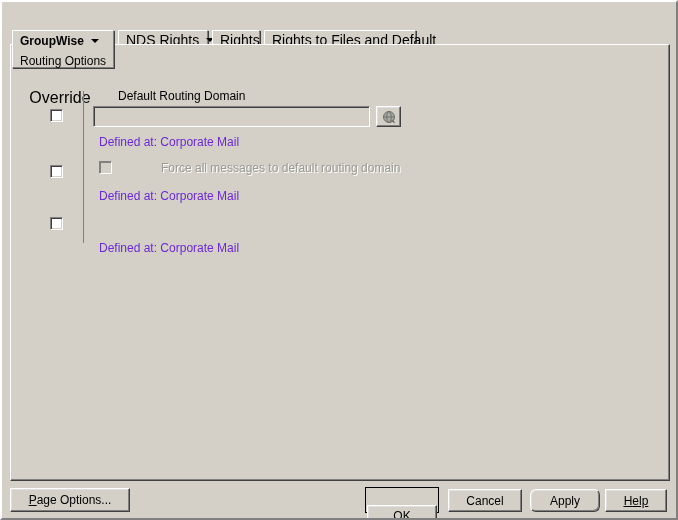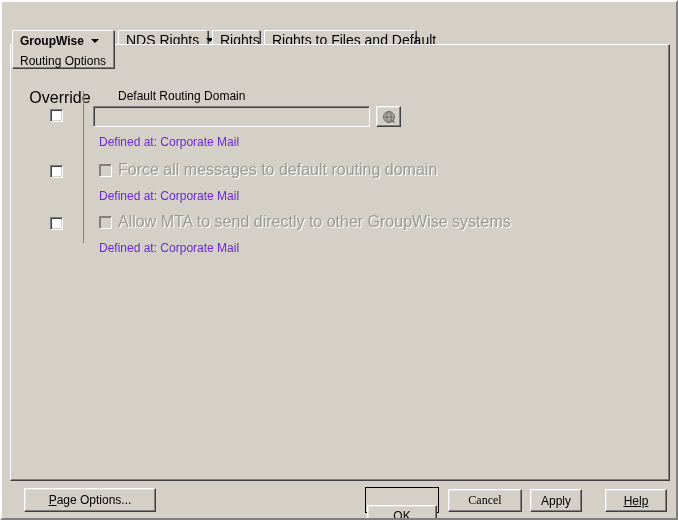--- a/index.html
+++ b/index.html
@@ -240,24 +240,24 @@
     color: #6d28d9;
   }
   .def-1 { top: 90px; }
   .def-2 { top: 144px; }
   .def-3 { top: 196px; }
 
   .opt-row {
     position: absolute;
     left: 88px;
     display: flex;
-    align-items: center;
     color: #9a9a94;
-    font-size: 16px;
-    cursor: default;
+    font-size: 12px;
+    cursor: default;
+    gap: 43px;
   }
   .opt-1 { top: 116px; }
   .opt-2 { top: 168px; }
   .dis-check {
     width: 13px;
     height: 13px;
     box-sizing: border-box;
     background: #d4d0c8;
     border: 1px solid #808080;
     border-right-color: #ffffff;
@@ -279,33 +279,33 @@
     box-shadow: inset -1px -1px 0 #808080, inset 1px 1px 0 #dfdfdf;
     font-family: "Liberation Sans", sans-serif;
     font-size: 12px;
     color: #000000;
     display: flex;
     align-items: center;
     justify-content: center;
     cursor: default;
     white-space: nowrap;
   }
-  .btn-pageoptions { left: 22px;  top: 486px; width: 132px; height: 24px; }
+  .btn-pageoptions { left: 8px;  top: 486px; width: 120px; height: 24px; }
   .btn-default-wrap {
     position: absolute;
     left: 363px; top: 485px;
     width: 74px; height: 26px;
     box-sizing: border-box;
     border: 1px solid #000000;
     padding: 1px;
     background: #d4d0c8;
   }
   .btn-ok { position: relative; left: 0; top: 0; width: 100%; height: 100%; margin-top: 16px; }
-  .btn-cancel { left: 446px; top: 487px; width: 74px; height: 23px; font-family: Liberation Serif, serif; }
-  .btn-apply  { left: 528px; top: 487px; width: 52px; height: 23px; }
+  .btn-cancel { left: 446px; top: 487px; width: 74px; height: 23px; }
+  .btn-apply  { left: 528px; top: 487px; width: 70px; height: 23px; border-radius: 6px; }
   .btn-help   { left: 603px; top: 487px; width: 62px; height: 23px; text-decoration: underline; }
 
   .mn { text-decoration: underline; }
 </style>
 </head>
 <body>
 
 <div class="window">
 
 
@@ -362,24 +362,20 @@
 
     <div class="defined-at def-1">Defined at: Corporate Mail</div>
 
     <div class="opt-row opt-1">
       <span class="dis-check"></span>
       <span class="opt-label">Force all messages to default routing domain</span>
     </div>
 
     <div class="defined-at def-2">Defined at: Corporate Mail</div>
 
-    <div class="opt-row opt-2">
-      <span class="dis-check"></span>
-      <span class="opt-label">Allow MTA to send directly to other GroupWise systems</span>
-    </div>
 
     <div class="defined-at def-3">Defined at: Corporate Mail</div>
   </div>
 
   <div class="btn btn-pageoptions">
     <span><span class="mn">P</span><span>age Options...</span></span>
   </div>
 
   <div class="btn-default-wrap">
     <div class="btn btn-ok">

